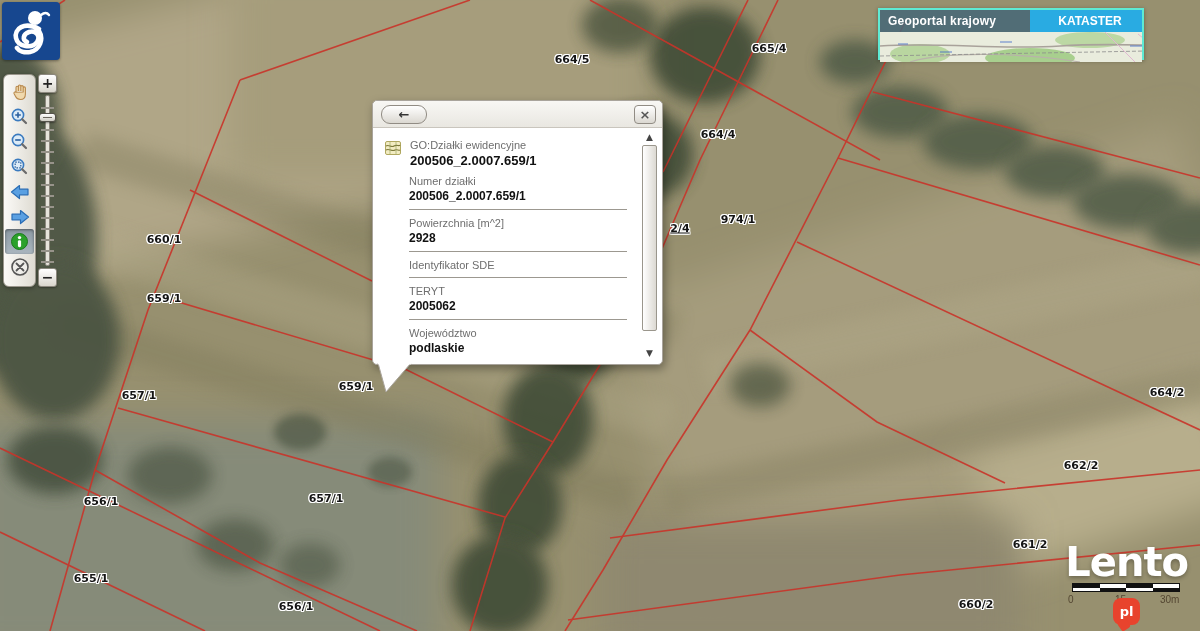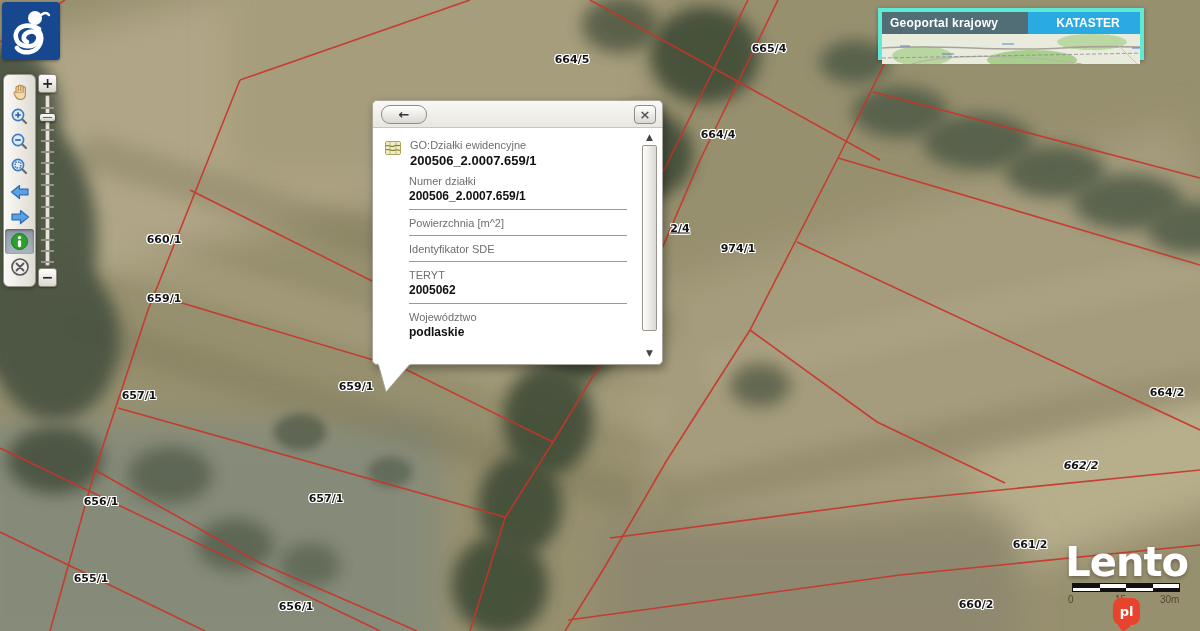--- a/index.html
+++ b/index.html
@@ -45,21 +45,21 @@
   .zbtn.minus{bottom:0;top:auto;}
   .ztrack{position:absolute;left:7px;top:21px;width:5px;height:171px;background:#e7e4dc;
     border:1px solid #8c887e;border-radius:2px;}
   .zticks{position:absolute;left:3px;top:24px;width:13px;height:165px;
     background:repeating-linear-gradient(to bottom,transparent 0 9px,#97938a 9px 11px);}
   .zhandle{position:absolute;left:1px;top:39px;width:17px;height:9px;background:linear-gradient(180deg,#fff,#cfccc3);
     border:1px solid #55524b;border-radius:3px;box-shadow:0 1px 2px rgba(0,0,0,.4);}
   .zhandle::after{content:"";position:absolute;left:3px;right:3px;top:3px;height:1px;background:#6b675f;}
 
   
-  .overview{position:absolute;left:878px;top:8px;width:266px;height:52px;border:4px solid #5eead4;
+  .overview{position:absolute;left:878px;top:8px;width:266px;height:52px;border:2px solid #5eead4;
     box-shadow:0 1px 4px rgba(0,0,0,.35);}
   .ov-head{display:flex;height:22px;}
   .ov-title{flex:1;background:rgba(72,104,119,.88);color:#fff;font:bold 12px/22px "Liberation Sans",sans-serif;
     padding-left:8px;letter-spacing:.2px;}
   .ov-tab{width:112px;background:#29abe2;color:#fff;font:bold 12px/22px "Liberation Sans",sans-serif;text-align:center;padding-left:8px;}
   .ov-map{position:relative;height:30px;background:#e6e9da;overflow:hidden;}
 
   
   .popup{position:absolute;left:372px;top:100px;width:291px;height:265px;background:#fff;
     border:1px solid #a9a49c;border-radius:5px;box-shadow:2px 4px 10px rgba(0,0,0,.35);}
@@ -185,31 +185,31 @@
         <polyline points="610,538 900,500 1200,470"></polyline>
         <polyline points="568,620 900,575 1200,545"></polyline>
       </g>
     </svg>
 
     <div class="labels" id="labels-layer">
         <div class="parcel-label" style="left: 572px; top: 59px;">664/5</div>
         <div class="parcel-label" style="left: 769px; top: 48px;">665/4</div>
         <div class="parcel-label" style="left: 706px; top: 134px; padding-left: 24px;">664/4</div>
         <div class="parcel-label" style="left: 680px; top: 228px; text-decoration: underline;">2/4</div>
-        <div class="parcel-label" style="left: 738px; top: 248px;">974/1</div>
+        <div class="parcel-label" style="left: 738px; top: 219px;">974/1</div>
         <div class="parcel-label" style="left: 164px; top: 239px;">660/1</div>
         <div class="parcel-label" style="left: 164px; top: 298px;">659/1</div>
         <div class="parcel-label" style="left: 139px; top: 395px;">657/1</div>
         <div class="parcel-label" style="left: 356px; top: 386px;">659/1</div>
         <div class="parcel-label" style="left: 326px; top: 498px;">657/1</div>
         <div class="parcel-label" style="left: 101px; top: 501px;">656/1</div>
         <div class="parcel-label" style="left: 91px; top: 578px;">655/1</div>
         <div class="parcel-label" style="left: 296px; top: 606px;">656/1</div>
         <div class="parcel-label" style="left: 1167px; top: 392px;">664/2</div>
-        <div class="parcel-label" style="left: 1081px; top: 465px; font-style: italic;">662/2</div>
+        <div class="parcel-label" style="left: 1081px; top: 465px;">662/2</div>
         <div class="parcel-label" style="left: 1030px; top: 544px;">661/2</div>
         <div class="parcel-label" style="left: 970px; top: 604px; padding-left: 12px;">660/2</div>
       </div>
 
     <div class="scalebar">
       <i class="sb-b"></i>
         <i class="sb-w"></i>
         <i class="sb-b"></i>
         <i class="sb-w"></i>
       <i class="sb-w"></i>
@@ -334,20 +334,21 @@
         <div>
           <div class="pp-fclass">GO:Działki ewidencyjne</div>
           <div class="pp-fid">200506_2.0007.659/1</div>
         </div>
       </div>
       <div class="pp-fields" id="popup-fields">
           <div class="fld-label">Numer działki</div>
           <div class="fld-value">200506_2.0007.659/1</div>
           <hr class="fld-hr">
           <div class="fld-label">Powierzchnia [m^2]</div>
+          <div class="fld-value">2928</div>
           <hr class="fld-hr">
           <div class="fld-label">Identyfikator SDE</div>
           <hr class="fld-hr">
           <div class="fld-label">TERYT</div>
           <div class="fld-value">2005062</div>
           <hr class="fld-hr">
           <div class="fld-label">Województwo</div>
           <div class="fld-value">podlaskie</div>
         </div>
     </div>

